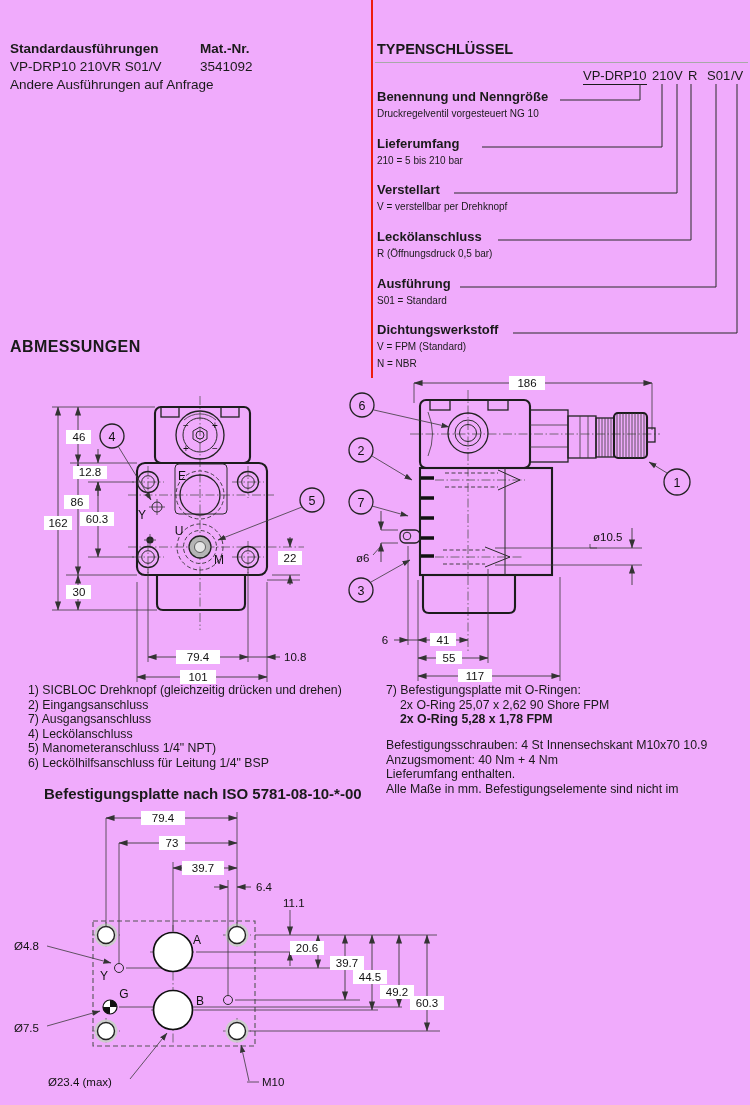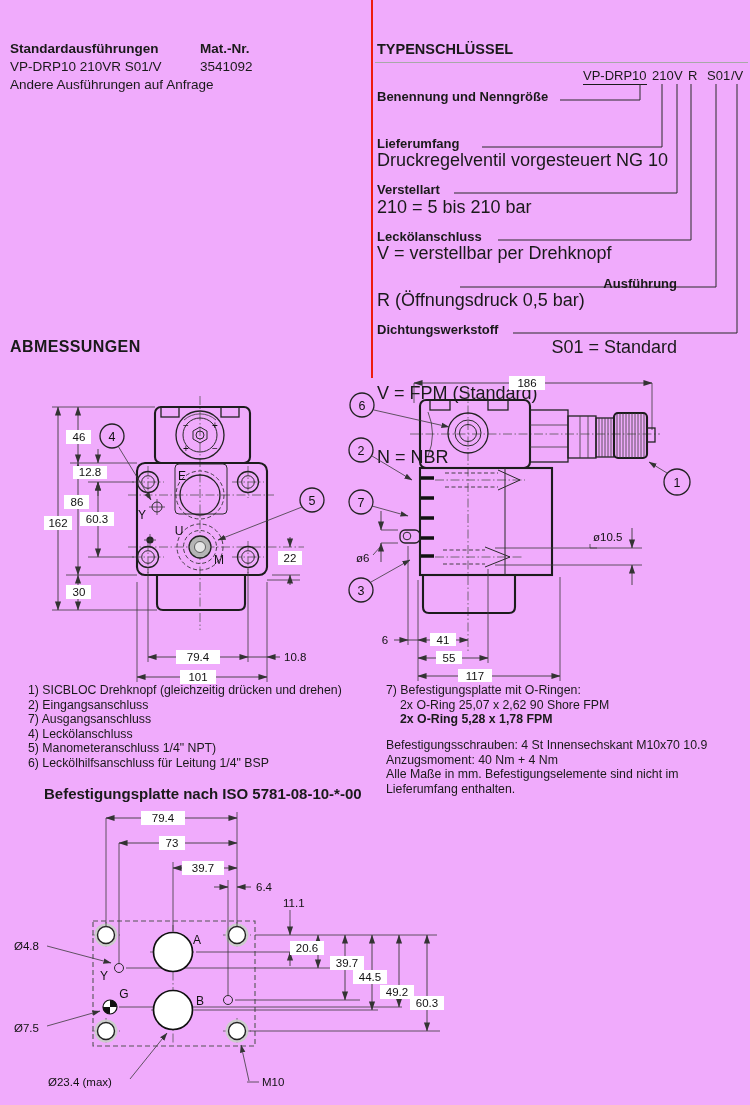--- a/index.html
+++ b/index.html
@@ -9,21 +9,21 @@
   .b{font-weight:bold;}
   .hdr-line{font-size:13.5px;line-height:18px;display:flex;}
   .hdr-c1{width:190px;}
   .red-divider{position:absolute;left:371px;top:0;width:2px;height:378px;background:#ee1c0c;}
   .tk-title{font-size:14.5px;font-weight:bold;}
   .tk-rule{position:absolute;left:375px;top:62px;width:373px;height:1px;background:#a8a8a8;}
   .code{font-size:13px;position:absolute;top:68px;white-space:nowrap;}
   .code.u{border-bottom:1.2px solid #1a1a1a;padding-bottom:1px;}
   .tk-entry{position:absolute;left:377px;width:300px;}
   .tk-label{font-size:13px;font-weight:bold;line-height:16px;}
-  .tk-desc{font-size:18px;line-height:17px;margin-top:47px;}
+  .tk-desc{font-size:10px;line-height:17px;}
   .h1{font-size:16px;font-weight:bold;letter-spacing:.4px;}
   .h2{font-size:15px;font-weight:bold;}
   .note{font-size:12.3px;line-height:14.6px;white-space:nowrap;}
   svg{position:absolute;overflow:visible;}
   .hv{stroke:#1c1c1c;stroke-width:2.1;fill:none;}
   .md{stroke:#222;stroke-width:1.3;fill:none;}
   .ln{stroke:#2a2a2a;stroke-width:1;fill:none;}
   .thin{stroke:#3a3a3a;stroke-width:.8;fill:none;}
   .dim{stroke:#3a3a3a;stroke-width:.9;fill:none;}
   .dsh{stroke:#333;stroke-width:.9;fill:none;stroke-dasharray:4 2.5;}
@@ -87,21 +87,21 @@
     <div class="tk-desc">210 = 5 bis 210 bar</div>
   </div>
   <div class="tk-entry" style="top:182px;">
     <div class="tk-label">Verstellart</div>
     <div class="tk-desc">V = verstellbar per Drehknopf</div>
   </div>
   <div class="tk-entry" style="top:229px;">
     <div class="tk-label">Leckölanschluss</div>
     <div class="tk-desc">R (Öffnungsdruck 0,5 bar)</div>
   </div>
-  <div class="tk-entry" style="top:276px;text-align:right;">
+  <div class="tk-entry" style="top:276px;">
     <div class="tk-label">Ausführung</div>
     <div class="tk-desc">S01 = Standard</div>
   </div>
   <div class="tk-entry" style="top:322px;">
     <div class="tk-label">Dichtungswerkstoff</div>
     <div class="tk-desc">V = FPM (Standard)</div>
     <div class="tk-desc">N = NBR</div>
   </div>
 
   <div class="abs h1" style="left:10px;top:338px;">ABMESSUNGEN</div>
@@ -301,22 +301,22 @@
   </div>
 
   <div class="abs" style="left:386px;top:683px;">
     <div class="note">7) Befestigungsplatte mit O-Ringen:</div>
     <div class="note" style="padding-left:14px;">2x O-Ring 25,07 x 2,62 90 Shore FPM</div>
     <div class="note" style="padding-left:14px;font-weight:bold;">2x O-Ring 5,28 x 1,78 FPM</div>
   </div>
   <div class="abs" style="left:386px;top:738px;">
     <div class="note">Befestigungsschrauben: 4 St Innensechskant M10x70 10.9</div>
     <div class="note">Anzugsmoment: 40 Nm + 4 Nm</div>
+    <div class="note">Lieferumfang enthalten.</div>
     <div class="note">Alle Maße in mm. Befestigungselemente sind nicht im</div>
-    <div class="note">Lieferumfang enthalten.</div>
   </div>
 
   <div class="abs h2" style="left:10px;top:785px;margin-left:34px;">Befestigungsplatte nach ISO 5781-08-10-*-00</div>
 
   <svg style="left:0;top:800px;" width="470" height="300" viewBox="0 0 470 300">
     <defs>
       <marker id="plA" viewBox="0 0 10 10" refX="9.5" refY="5" markerWidth="10" markerHeight="10" orient="auto-start-reverse">
         <path d="M0,1.6 L10,5 L0,8.4 z"></path>
       </marker>
     </defs>

